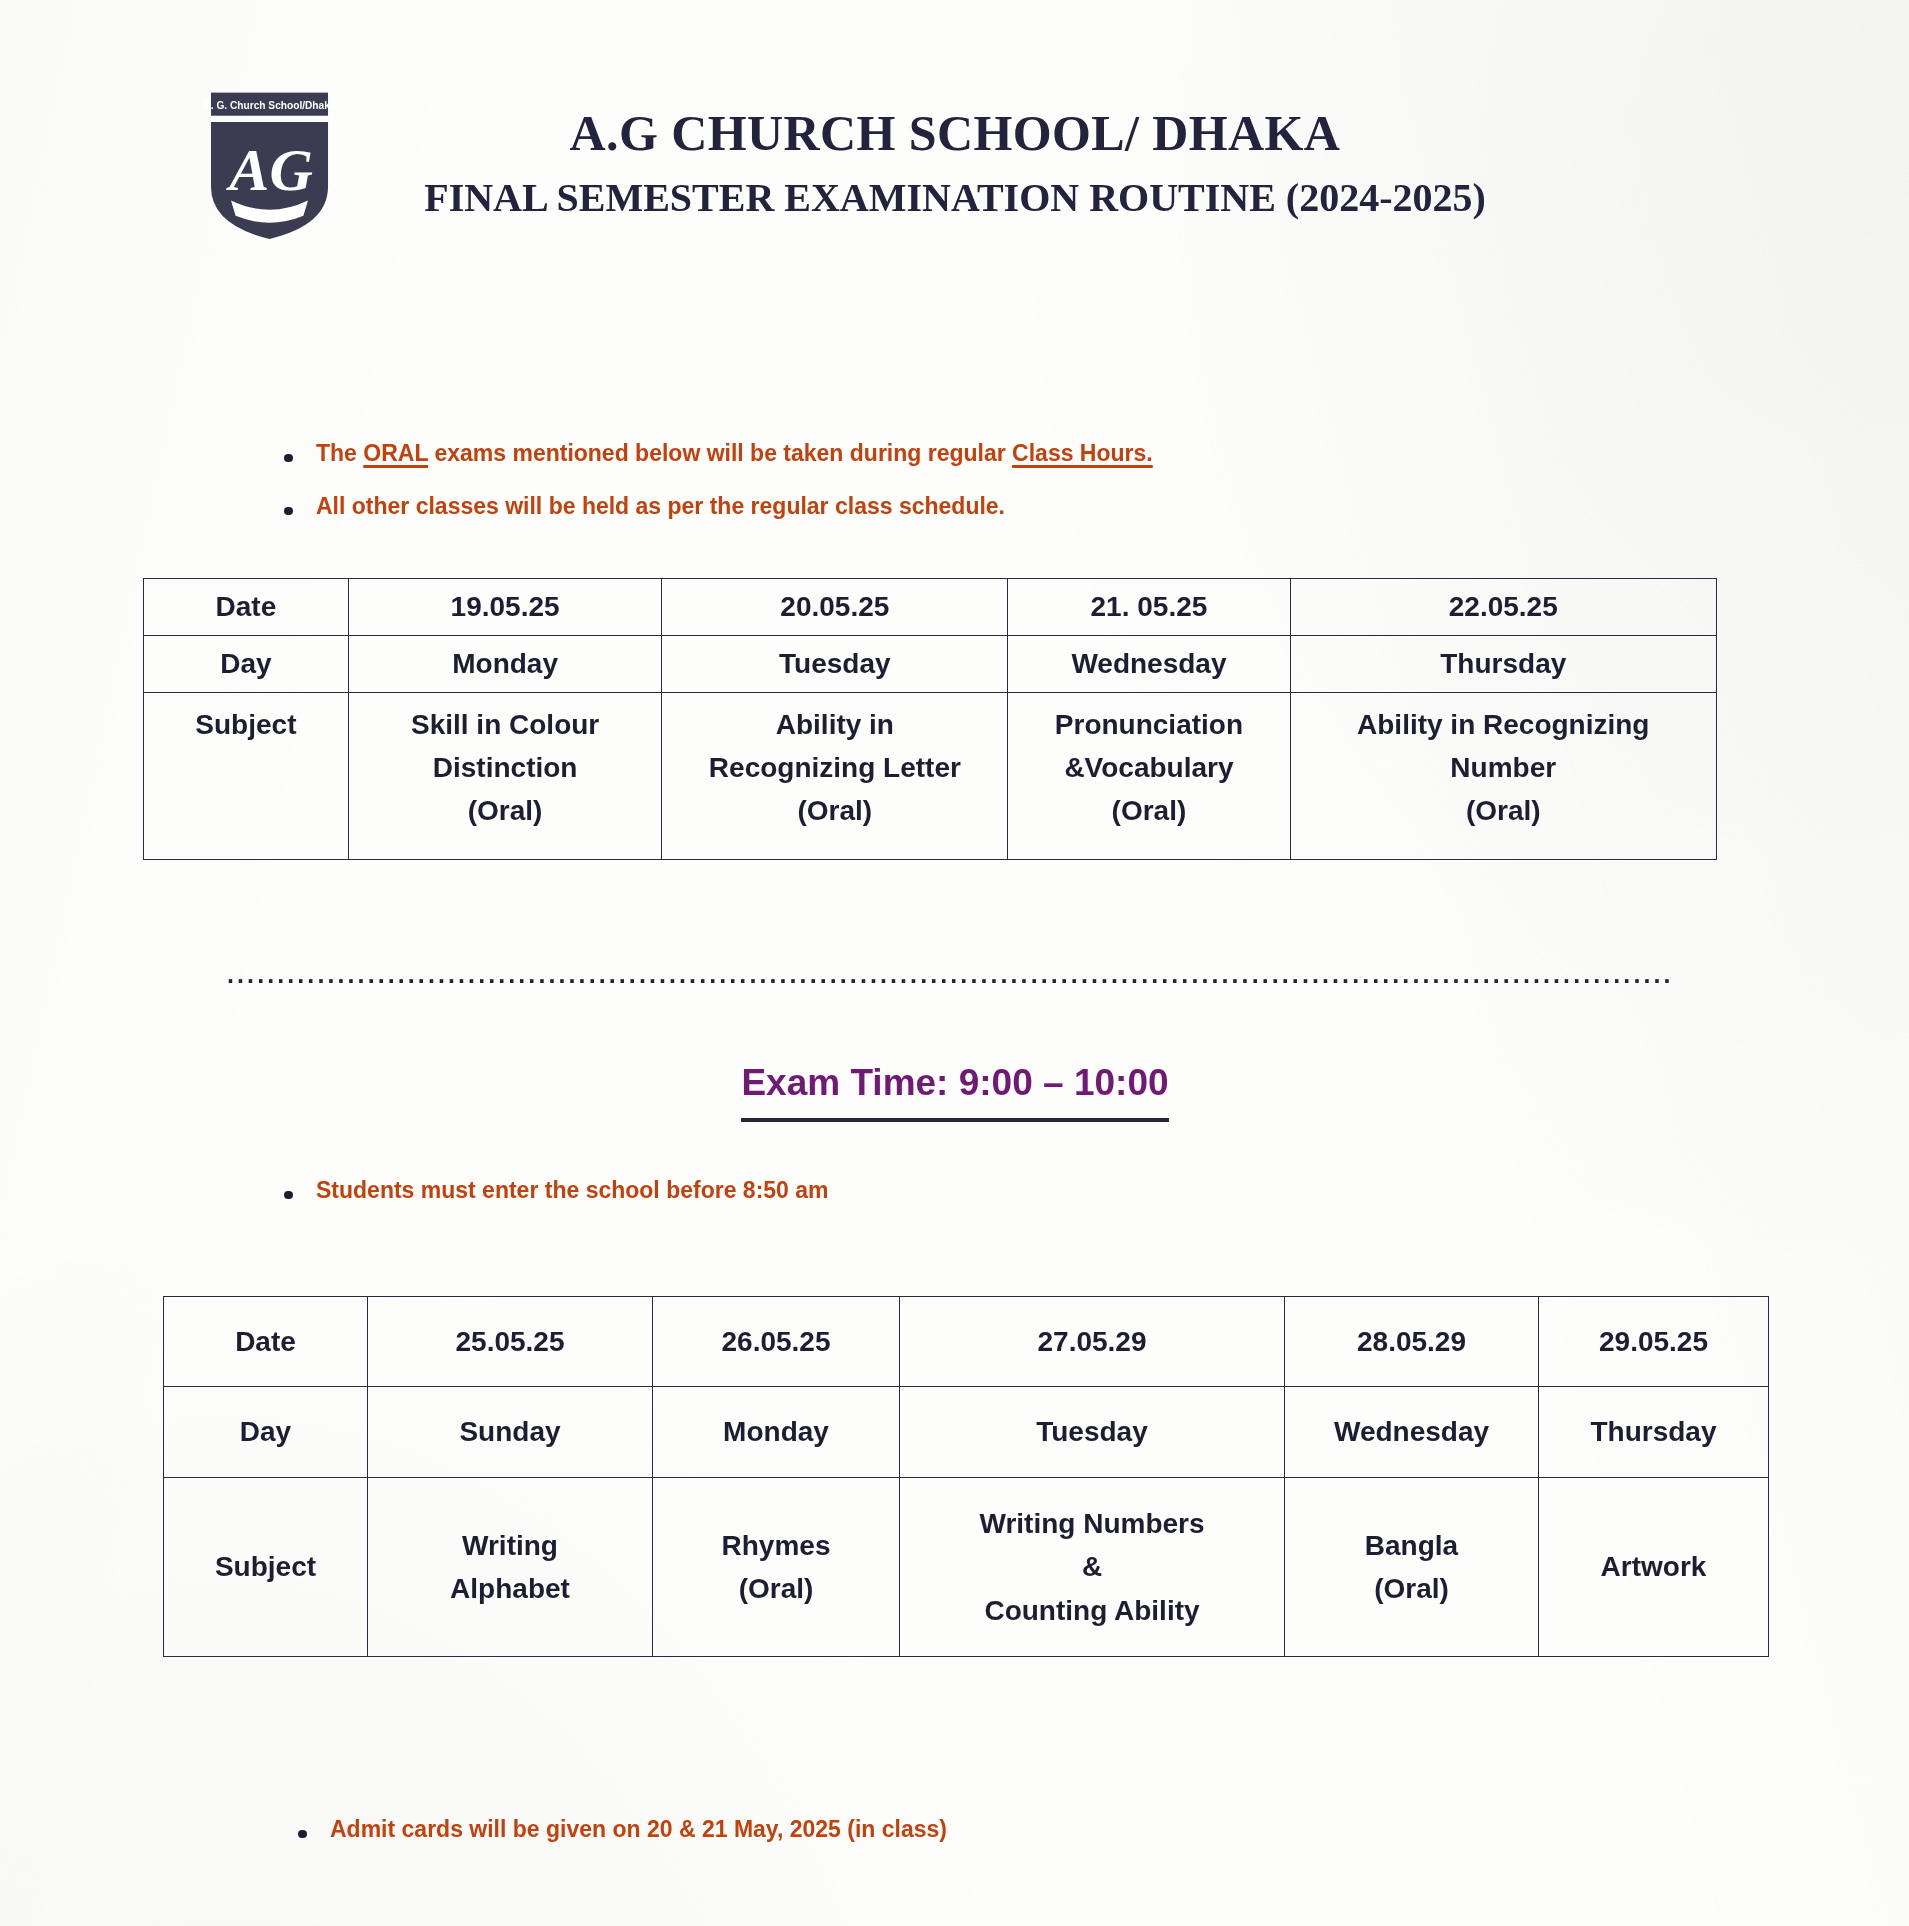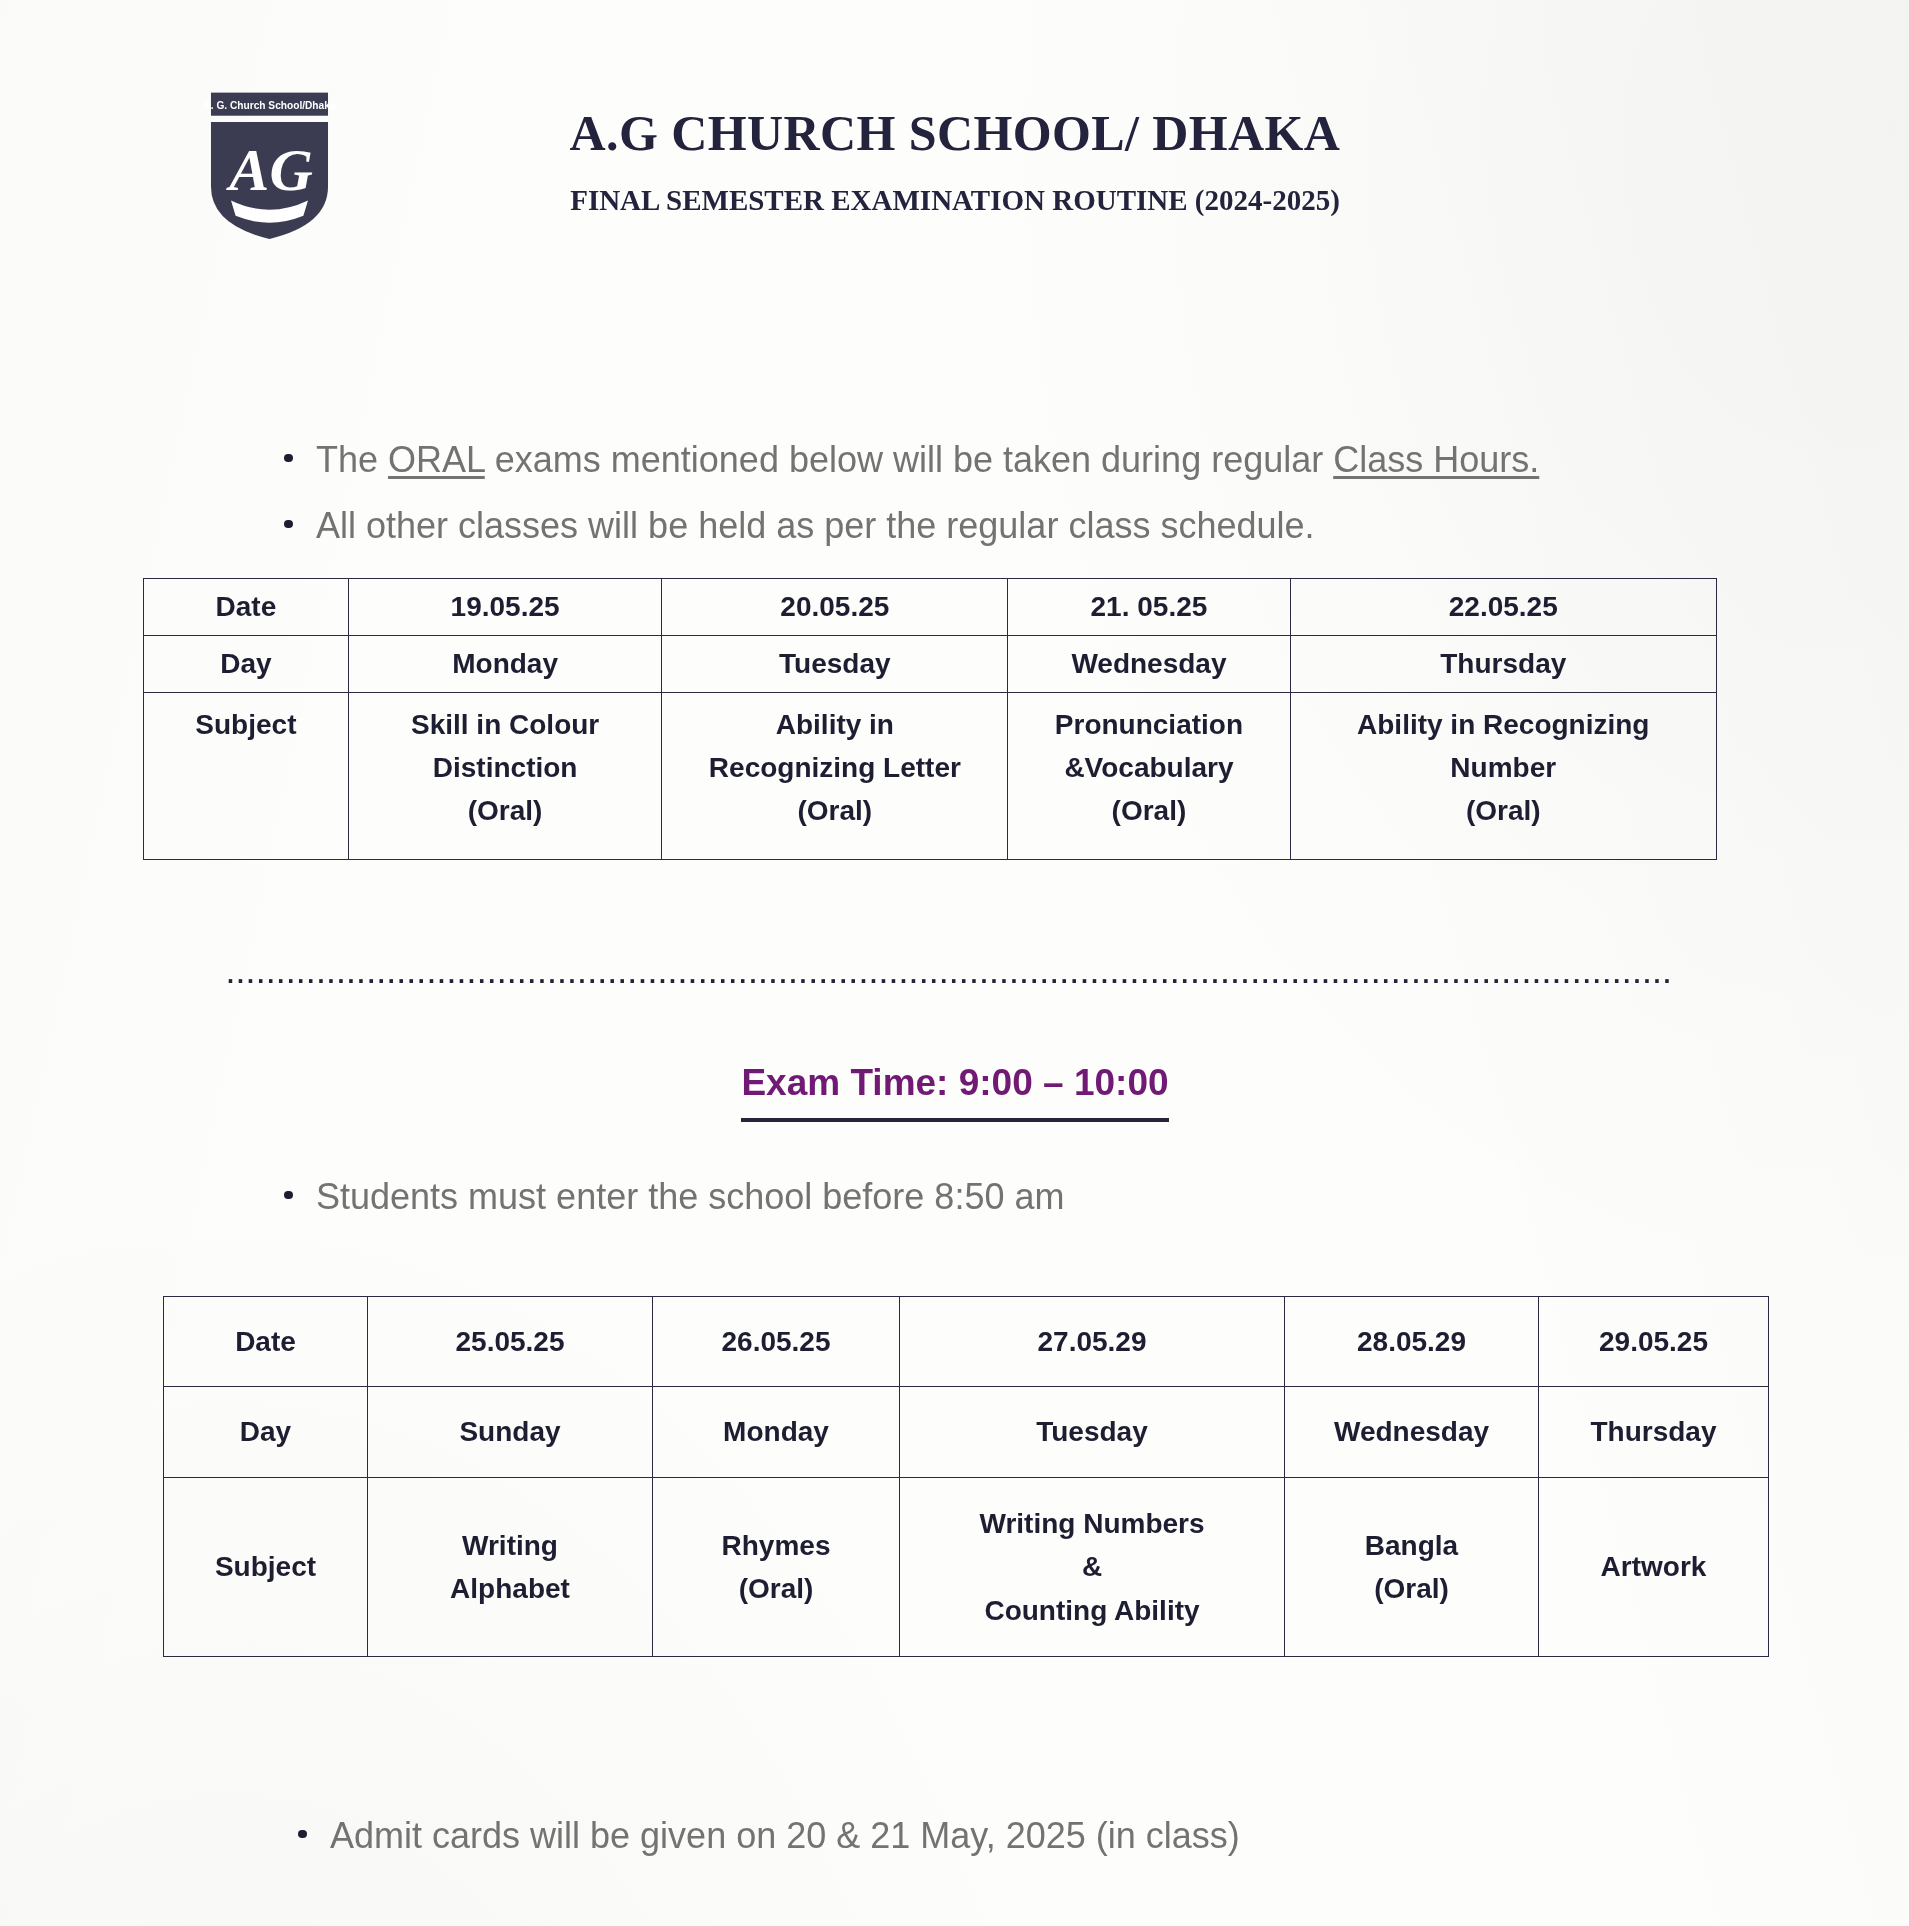--- a/index.html
+++ b/index.html
@@ -57,23 +57,23 @@
     font-size: 50px;
     letter-spacing: 0.4px;
     color: #23233d;
     margin: 0;
     padding-top: 27px;
     line-height: 1.06;
   }
   #title-sub {
     font-family: "Liberation Serif", serif;
     font-weight: bold;
-    font-size: 29px;
+    font-size: 40px;
     color: #23233d;
-    margin: 9px;
+    margin: 0;
     padding-top: 16px;
     line-height: 1.08;
   }
   #title-class-wrap {
     margin: 0;
     padding-top: 17.7px;
     text-align: center;
   }
   #title-class {
     font-family: "Liberation Serif", serif;
@@ -89,23 +89,23 @@
   
   .bullet-list {
     position: absolute;
     list-style: none;
     margin: 0;
     padding: 0;
   }
   .bullet-item {
     position: relative;
     padding-left: 46px;
-    font-size: 36px;
-    font-weight: normal;
-    color: #737373;
+    font-size: 23px;
+    font-weight: bold;
+    color: #c2410c;
     line-height: 1.0;
     margin-bottom: 30px;
     white-space: nowrap;
   }
   .bullet-item::before {
     content: "";
     position: absolute;
     left: 14px;
     top: 11.6px;
     width: 8.5px;

